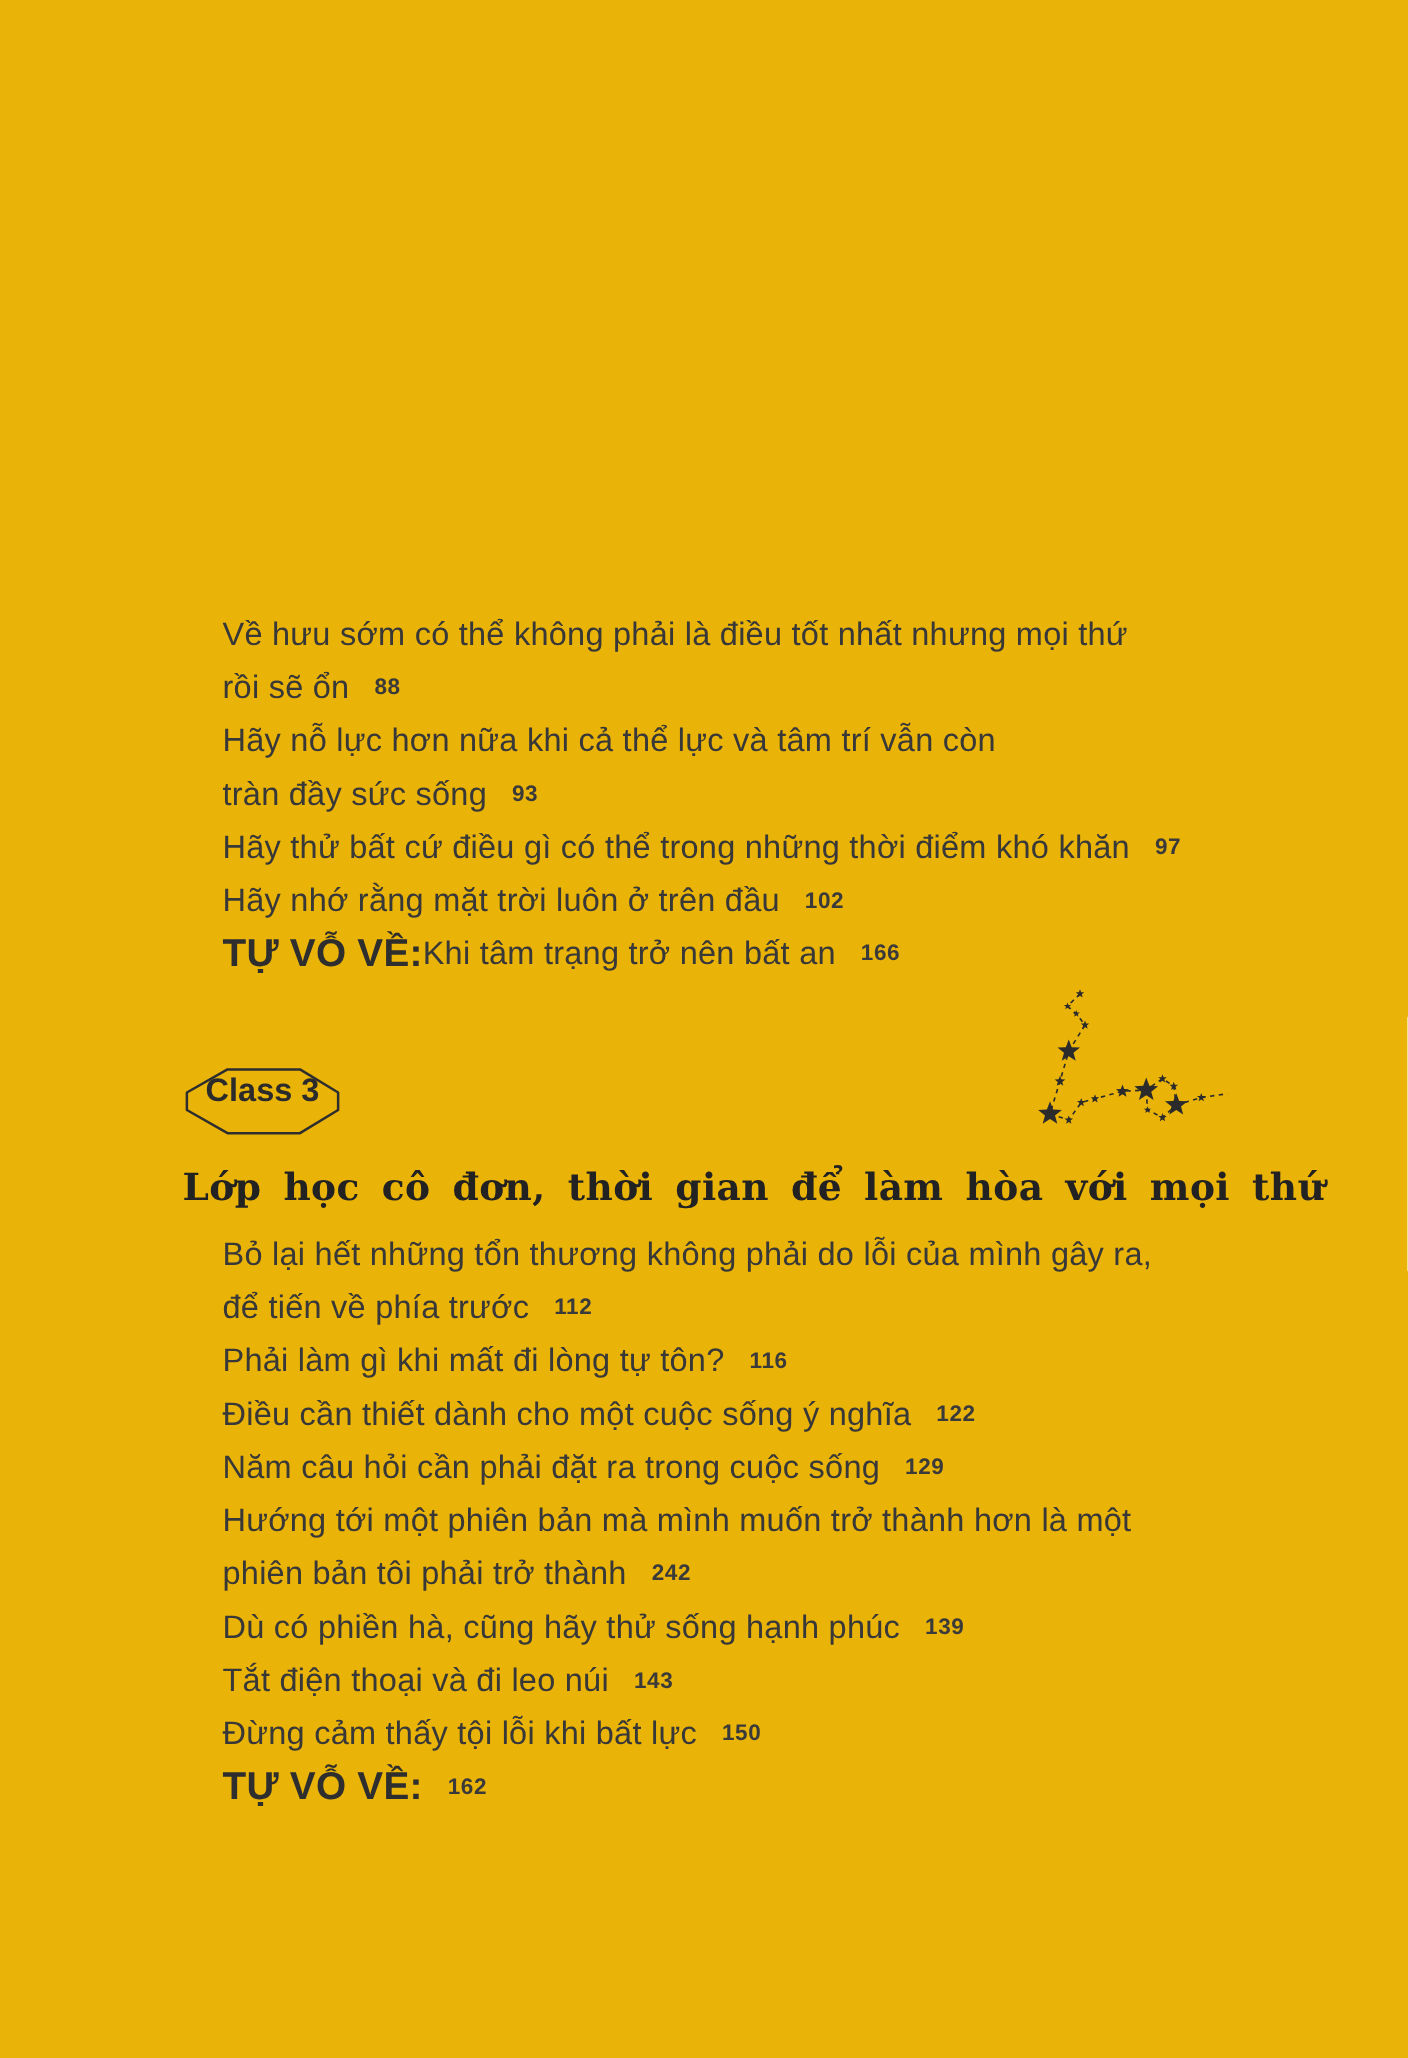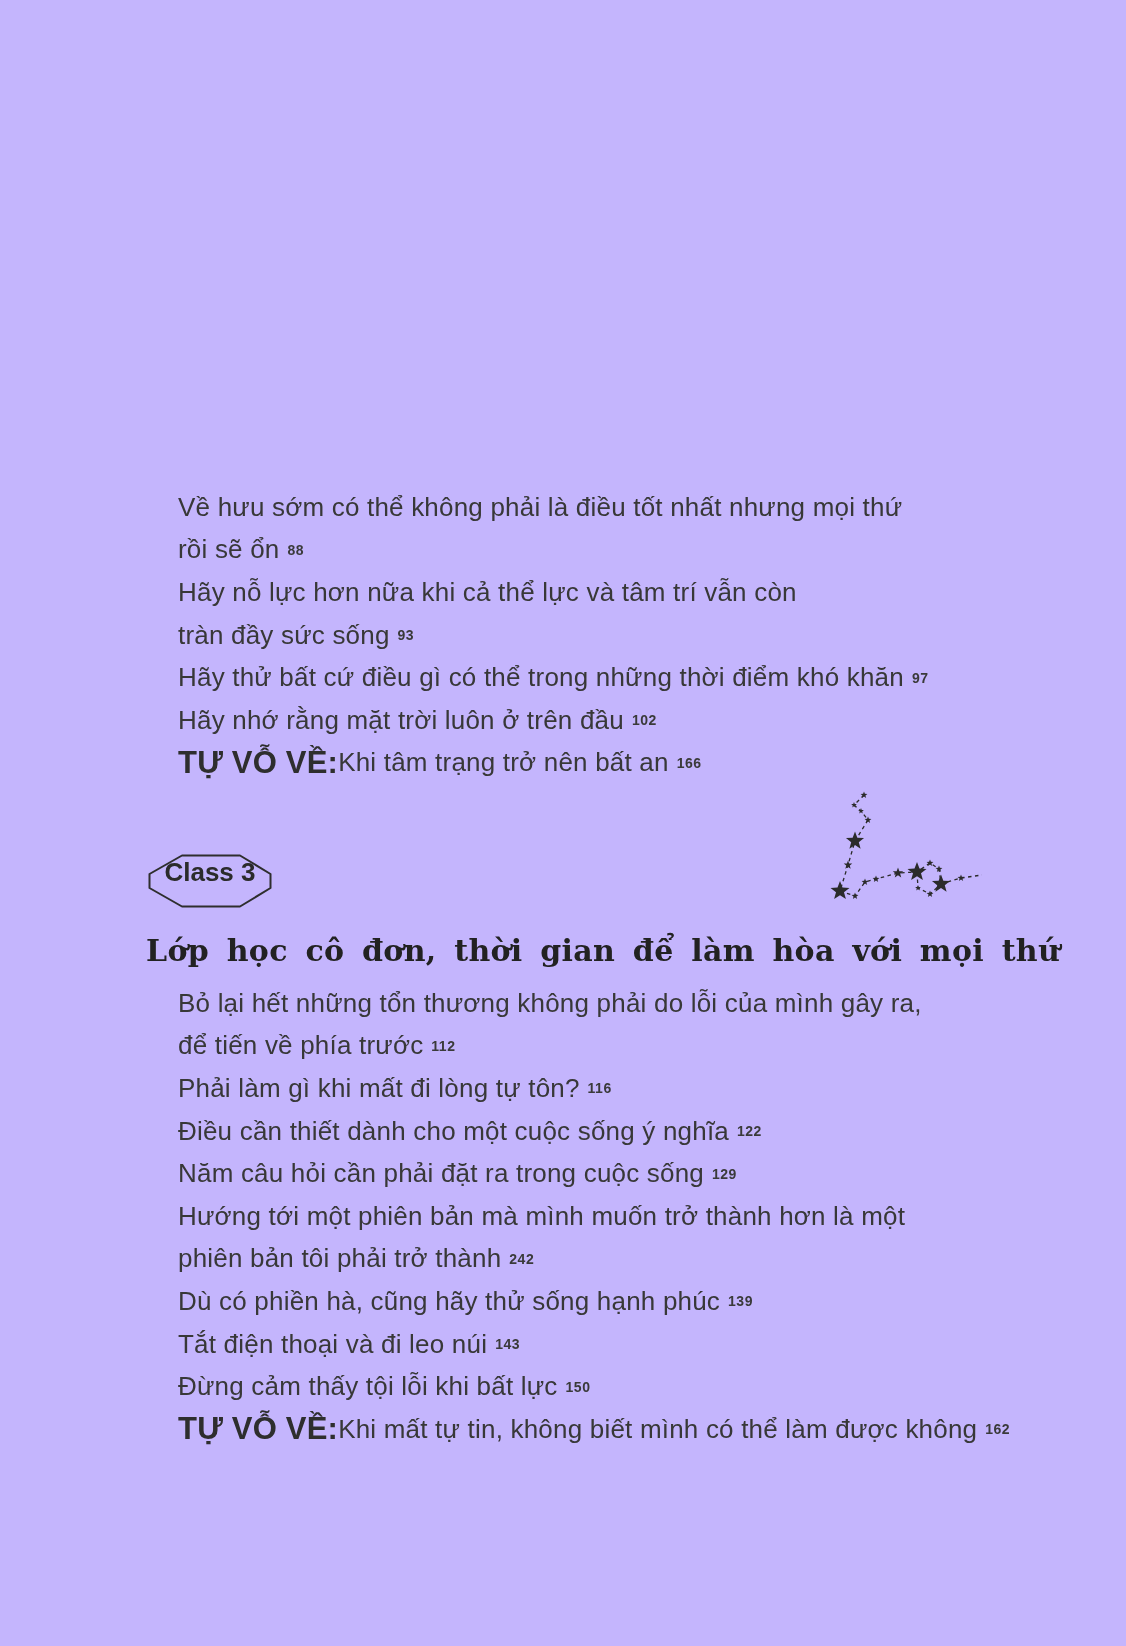--- a/index.html
+++ b/index.html
@@ -1,19 +1,19 @@
 <!DOCTYPE html>
 <html><head>
 <meta charset="utf-8">
 <style>
   * { margin: 0; padding: 0; box-sizing: border-box; }
   html, body { width: 1126px; height: 1646px; background: #ffffff; overflow: hidden; }
   body { font-family: "Liberation Sans", sans-serif; color: #383838; position: relative; }
 
-  .page { position: absolute; inset: 0; background: #c4b5fd; }
+  .page { position: absolute; inset: 0; background: #eab308; }
 
   
   .toc-list { position: absolute; left: 178px; right: 40px; }
   #section1 { top: 486px; }
   #section2 { top: 982px; text-align: center; }
   .toc-line {
     height: 42.6px;
     display: flex;
     align-items: center;
     white-space: nowrap;
@@ -21,24 +21,24 @@
     letter-spacing: 0.2px;
     color: #383838;
   }
   .toc-prefix {
     font-weight: bold;
     font-size: 31px;
     letter-spacing: 0.2px;
     color: #2e2e2e;
   }
   .toc-page {
-    font-size: 14px;
+    font-size: 18px;
     font-weight: bold;
     color: #3a3a3a;
-    margin-left: 8px;
+    margin-left: 20px;
     letter-spacing: 0.5px;
   }
 
   
   .class-badge {
     position: absolute;
     left: 148px;
     top: 854px;
     width: 124px;
     height: 54px;
@@ -184,18 +184,17 @@
       <div class="toc-line">
         <span class="toc-text">Tắt điện thoại và đi leo núi</span>
         <span class="toc-page">143</span>
       </div>
       <div class="toc-line">
         <span class="toc-text">Đừng cảm thấy tội lỗi khi bất lực</span>
         <span class="toc-page">150</span>
       </div>
       <div class="toc-line">
         <span class="toc-prefix">TỰ VỖ VỀ:</span>
-        <span class="toc-text"> Khi mất tự tin, không biết mình có thể làm được không</span>
         <span class="toc-page">162</span>
       </div>
     </div>
 
 </div>
 
 </body></html>

